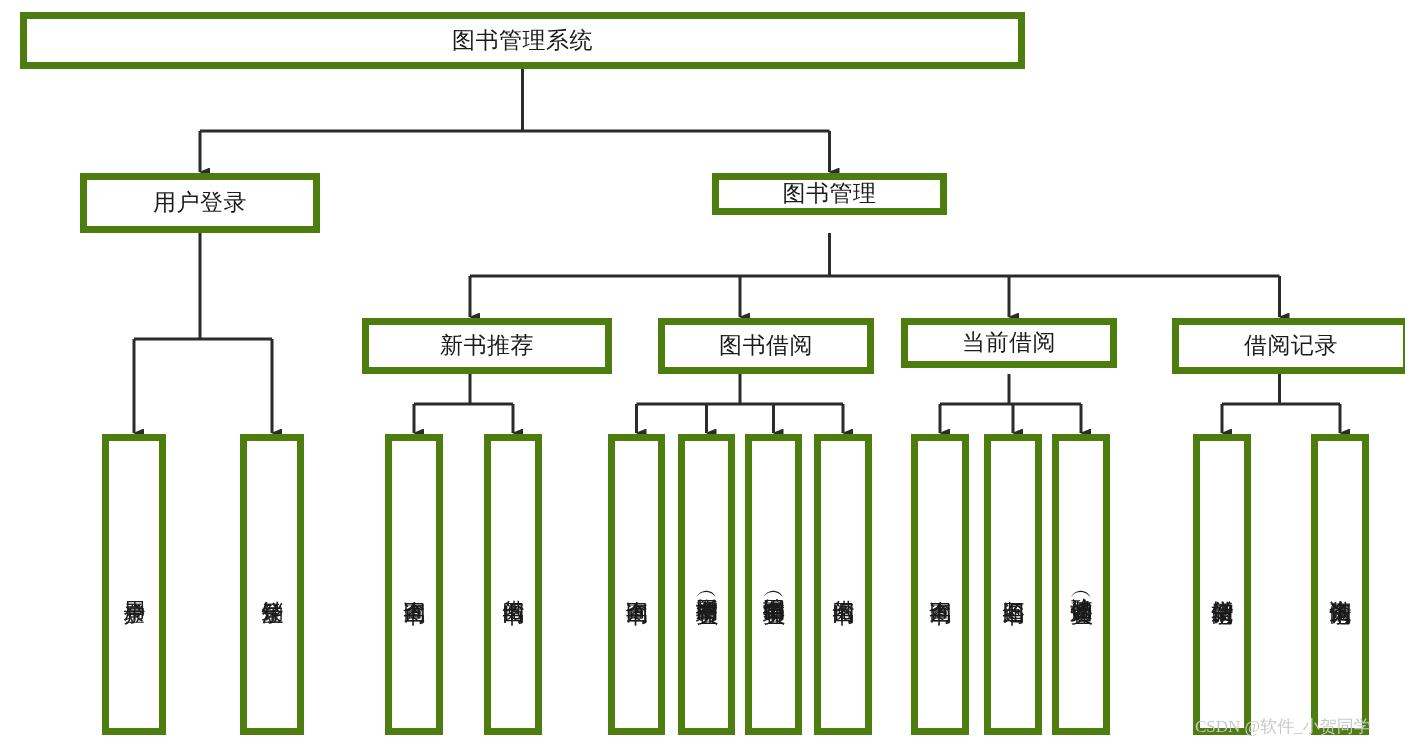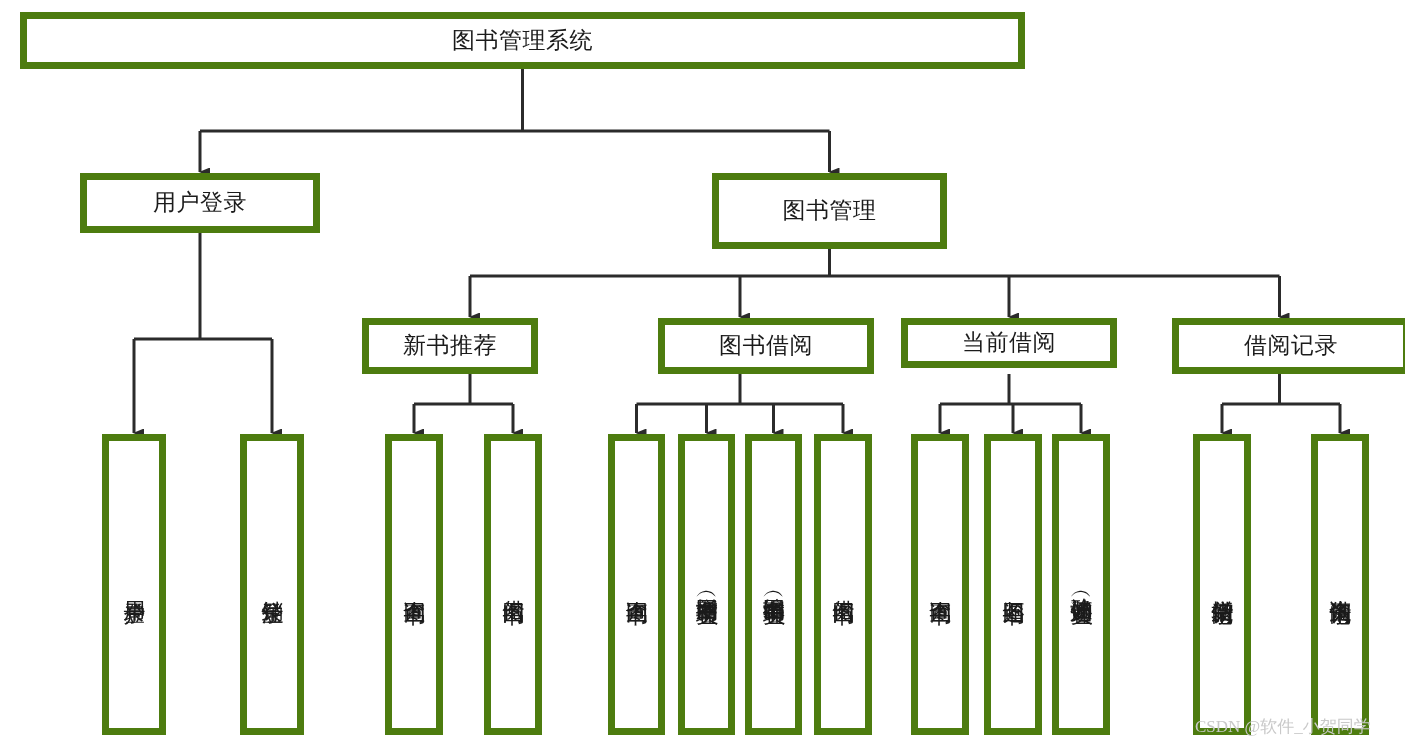--- a/index.html
+++ b/index.html
@@ -118,24 +118,24 @@
       </div>
       <div class="node-box" style="left: 80px; top: 173px; width: 240px; height: 60px;">
         <span class="node-label-h">用户登录</span>
       </div>
       <div class="node-box leaf-box" style="left: 102px; top: 434px; width: 64px; height: 301px;">
         <span class="node-label-v">用户登录</span>
       </div>
       <div class="node-box leaf-box" style="left: 240px; top: 434px; width: 64px; height: 301px;">
         <span class="node-label-v">注销登录</span>
       </div>
-      <div class="node-box" style="left: 712px; top: 173px; width: 235px; height: 76px;">
+      <div class="node-box" style="left: 712px; top: 173px; width: 235px; height: 42px;">
         <span class="node-label-h">图书管理</span>
       </div>
-      <div class="node-box" style="left: 362px; top: 318px; width: 176px; height: 56px;">
+      <div class="node-box" style="left: 362px; top: 318px; width: 250px; height: 56px;">
         <span class="node-label-h">新书推荐</span>
       </div>
       <div class="node-box leaf-box" style="left: 385px; top: 434px; width: 58px; height: 301px;">
         <span class="node-label-v">查询图书</span>
       </div>
       <div class="node-box leaf-box" style="left: 484px; top: 434px; width: 58px; height: 301px;">
         <span class="node-label-v">借阅图书</span>
       </div>
       <div class="node-box" style="left: 632px; top: 318px; width: 216px; height: 56px; margin-left: 26px;">
         <span class="node-label-h">图书借阅</span>

